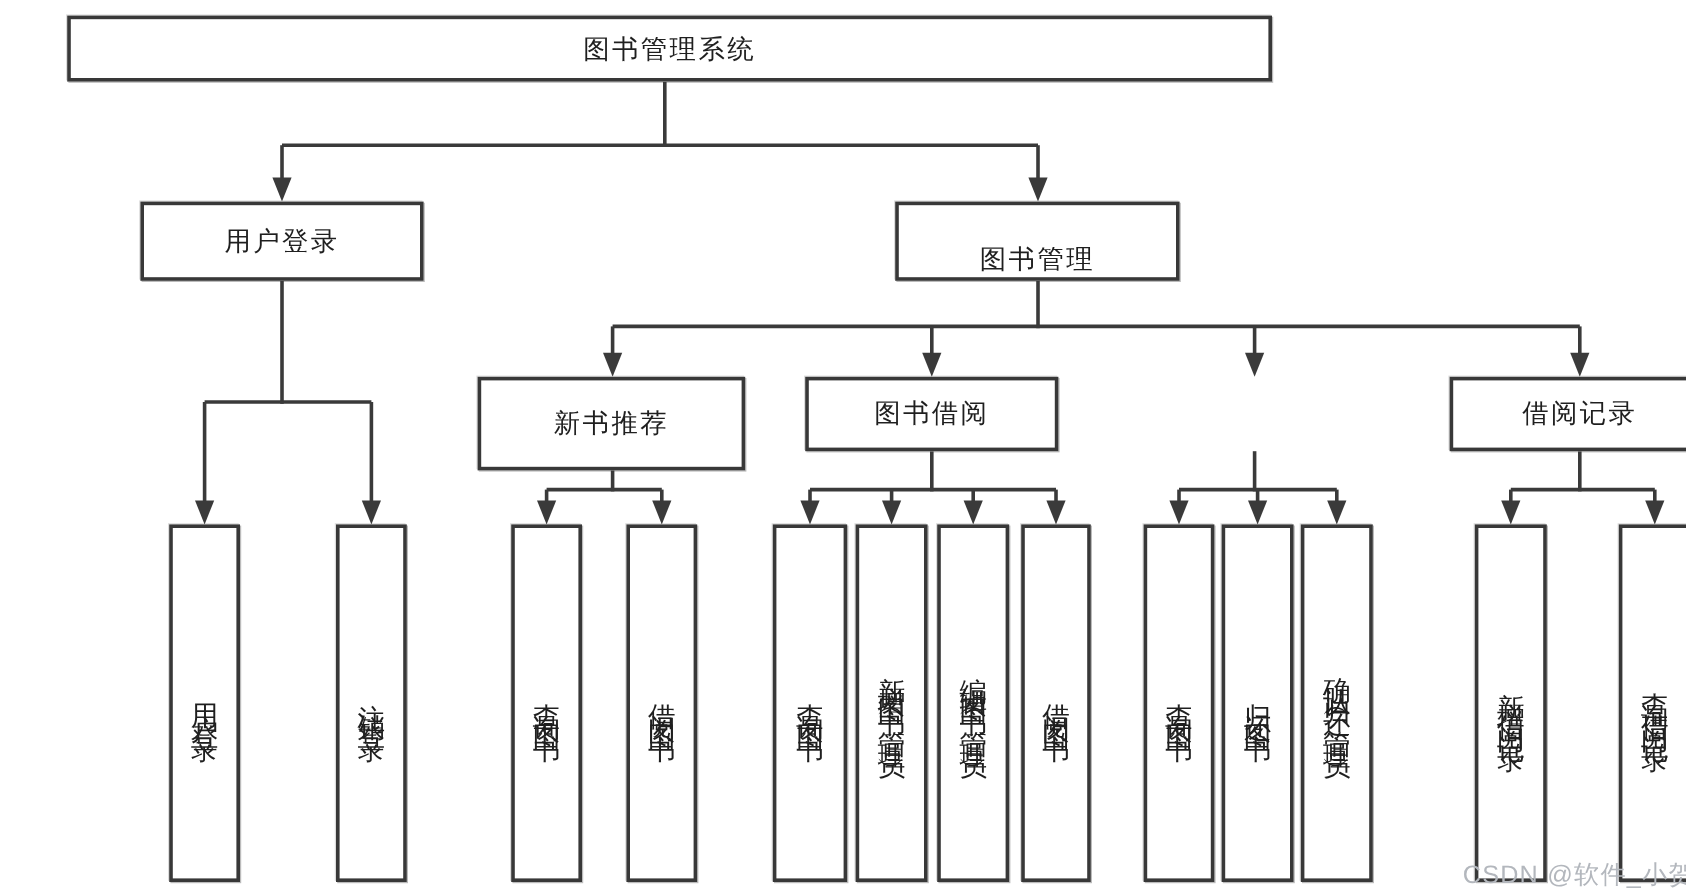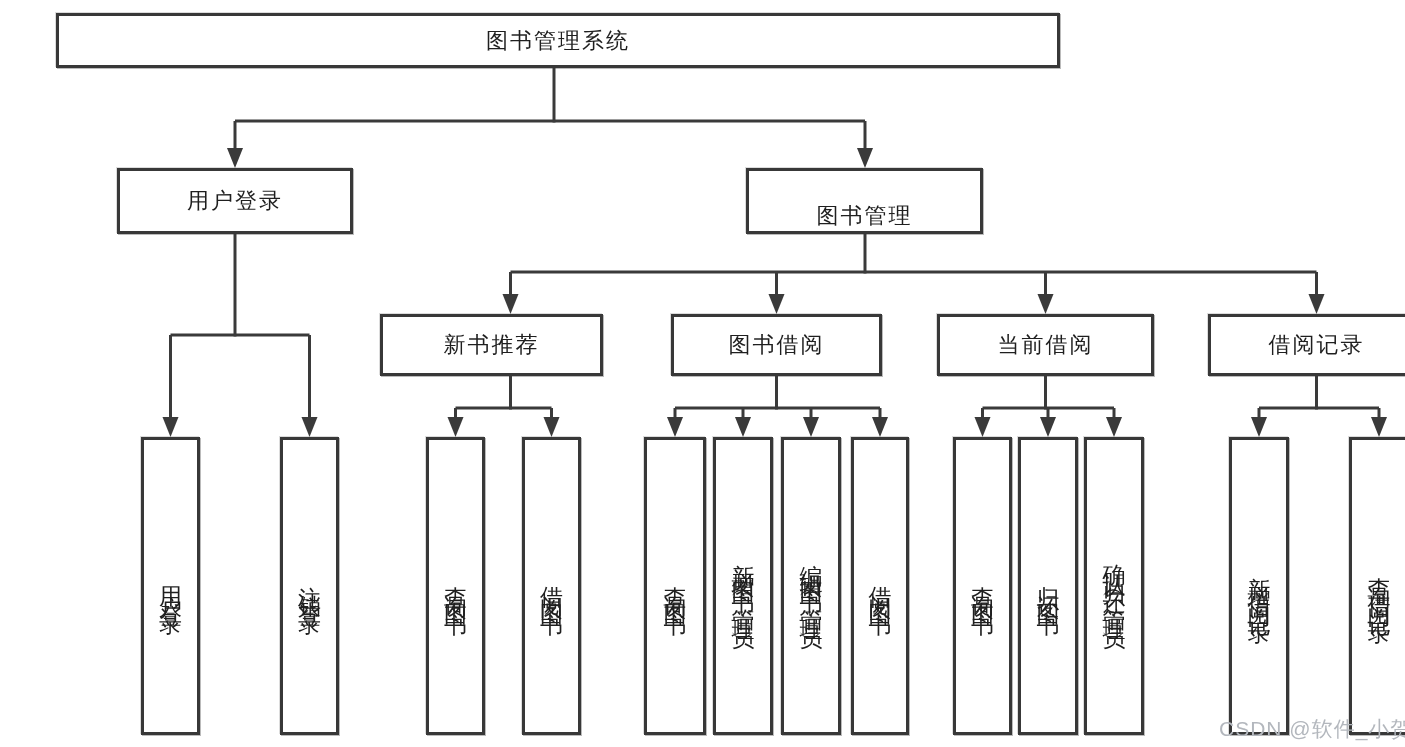--- a/index.html
+++ b/index.html
@@ -126,28 +126,25 @@
     <span>图书管理系统</span>
   </div>
 
   <div class="node h" style="left:81px; top:168px; width:236px; height:66px;">
     <span>用户登录</span>
   </div>
   <div class="node h" style="left:710px; top:168px; width:237px; height:66px;align-items:flex-end;">
     <span>图书管理</span>
   </div>
 
-  <div class="node h" style="left:344px; top:314px; width:223px; height:62px;">
+  <div class="node h" style="left:362px; top:314px; width:223px; height:78px;">
     <span>新书推荐</span>
   </div>
   <div class="node h" style="left:635px; top:314px; width:211px; height:62px;">
     <span>图书借阅</span>
-  </div>
-  <div class="node h" style="left:901px; top:314px; width:217px; height:62px;">
-    <span>当前借阅</span>
   </div>
   <div class="node h" style="left:1172px; top:314px; width:217px; height:62px;">
     <span>借阅记录</span>
   </div>
 
   <div class="node v" style="left:105px; top:437px; width:59px; height:298px;">
     <span>用户登录</span>
   </div>
   <div class="node v" style="left:244px; top:437px; width:59px; height:298px;">
     <span>注销登录</span>

